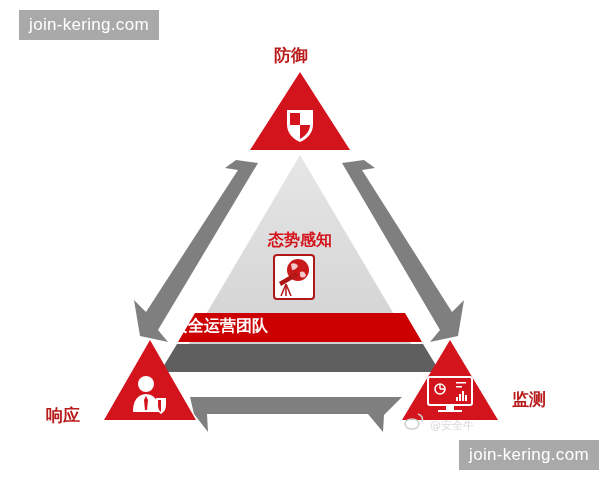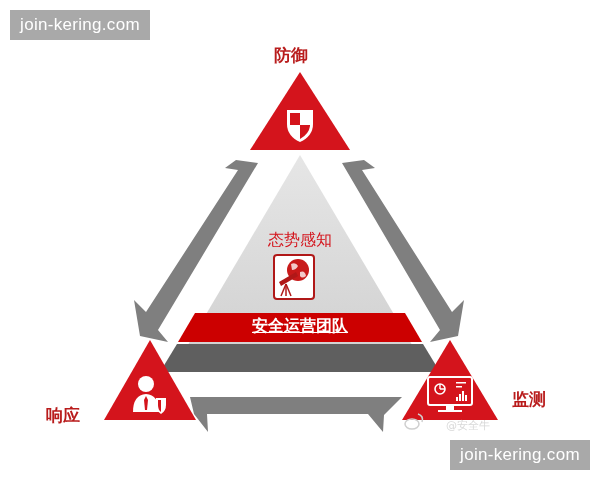--- a/index.html
+++ b/index.html
@@ -2,34 +2,34 @@
 <html><head>
 <meta charset="utf-8">
 <style>
   html, body { margin:0; padding:0; background:#ffffff; }
   body { width:600px; height:480px; position:relative; overflow:hidden;
          font-family:"DejaVu Sans", sans-serif; }
   .stage { position:absolute; left:0; top:0; width:600px; height:480px; }
   svg.diagram { position:absolute; left:0; top:0; }
   .watermark { position:absolute; background:#a9a9a9; color:#ffffff;
                font-family:"Liberation Sans", sans-serif; font-size:17px;
-               display:flex; align-items:center; justify-content:center; letter-spacing:0.3px; }
+               display:flex; align-items:center; justify-content:center; letter-spacing:0.3px;margin-left:9px; }
   .wm-top { left:10px; top:10px; width:140px; height:30px; }
   .wm-bottom { left:450px; top:440px; width:140px; height:30px; }
   .node-label { position:absolute; font-weight:bold; font-size:17px; color:#b91c1c;
                 font-family:"DejaVu Sans", sans-serif; }
   .lbl-top { left:274px; top:44px; }
   .lbl-left { left:46px; top:404px;font-family:Liberation Serif, serif; }
   .lbl-right { left:512px; top:388px; }
   .center-title { position:absolute; left:245px; top:230px; width:110px; text-align:center;
-                  font-weight:normal; font-size:16px; color:#d4141c; }
-  .band-text { position:absolute; text-align:center; color:#ffffff; font-weight:bold; font-size:16px;text-decoration:underline; }
+                  font-weight:bold; font-size:16px; color:#d4141c; }
+  .band-text { position:absolute; text-align:left; color:#ffffff; font-weight:bold; font-size:16px; }
   .band-red-text { left:172px; width:256px; top:316px; }
   .band-dark-text { left:172px; width:256px; top:346px; }
-  .credit { position:absolute; left:430px; top:418px; font-size:11px; color:#d8d8d8; white-space:nowrap;margin-left:16px; }
+  .credit { position:absolute; left:430px; top:418px; font-size:11px; color:#d8d8d8; white-space:nowrap; }
 </style>
 </head>
 <body>
 
 <div class="stage">
 
   <svg class="diagram" width="600" height="480" viewBox="0 0 600 480">
     <defs>
       <linearGradient id="innerGrad" x1="0" y1="0" x2="0" y2="1">
         <stop offset="0" stop-color="#e6e6e6"></stop>

